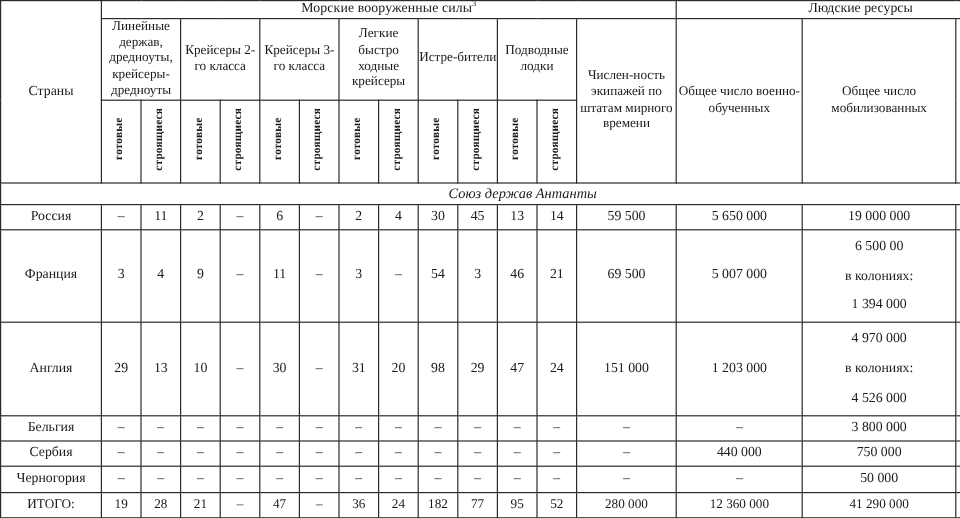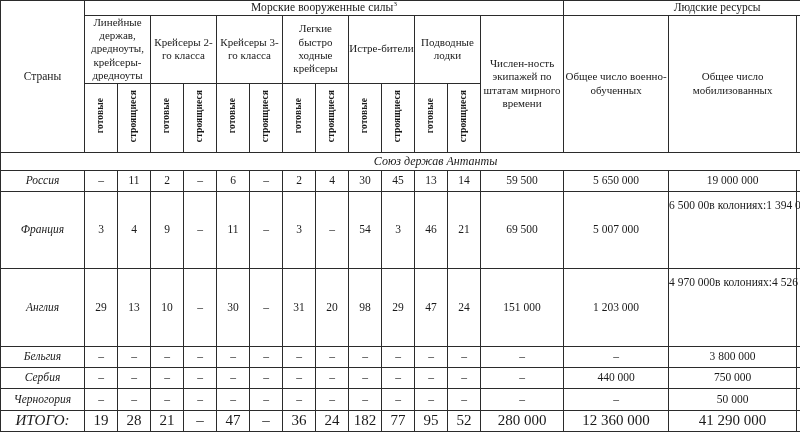--- a/index.html
+++ b/index.html
@@ -98,34 +98,33 @@
     padding: 3px 0 4px 0;
     height: 15px;
   }
 
   
   .country {
     text-align: left;
     padding-left: 4px;
     font-size: 11.5px;
     white-space: nowrap;
-    font-style: italic;
   }
   .num {
     text-align: center;
     font-size: 11.5px;
     white-space: nowrap;
   }
-  .total-row td { font-size: 15px; }
+  .total-row td { font-size: 11px; }
   .r-short { height: 19px; }
   .r-tall  { height: 69px; }
 
   .multi {
     display: flex;
-    flex-direction: row;
+    flex-direction: column;
     justify-content: space-between;
     height: 62px;
     padding: 2px 0;
     font-size: 11.5px;
   }
   .multi span { display: block; text-align: center; line-height: 1.1; }
 
   
 </style>
 </head>

